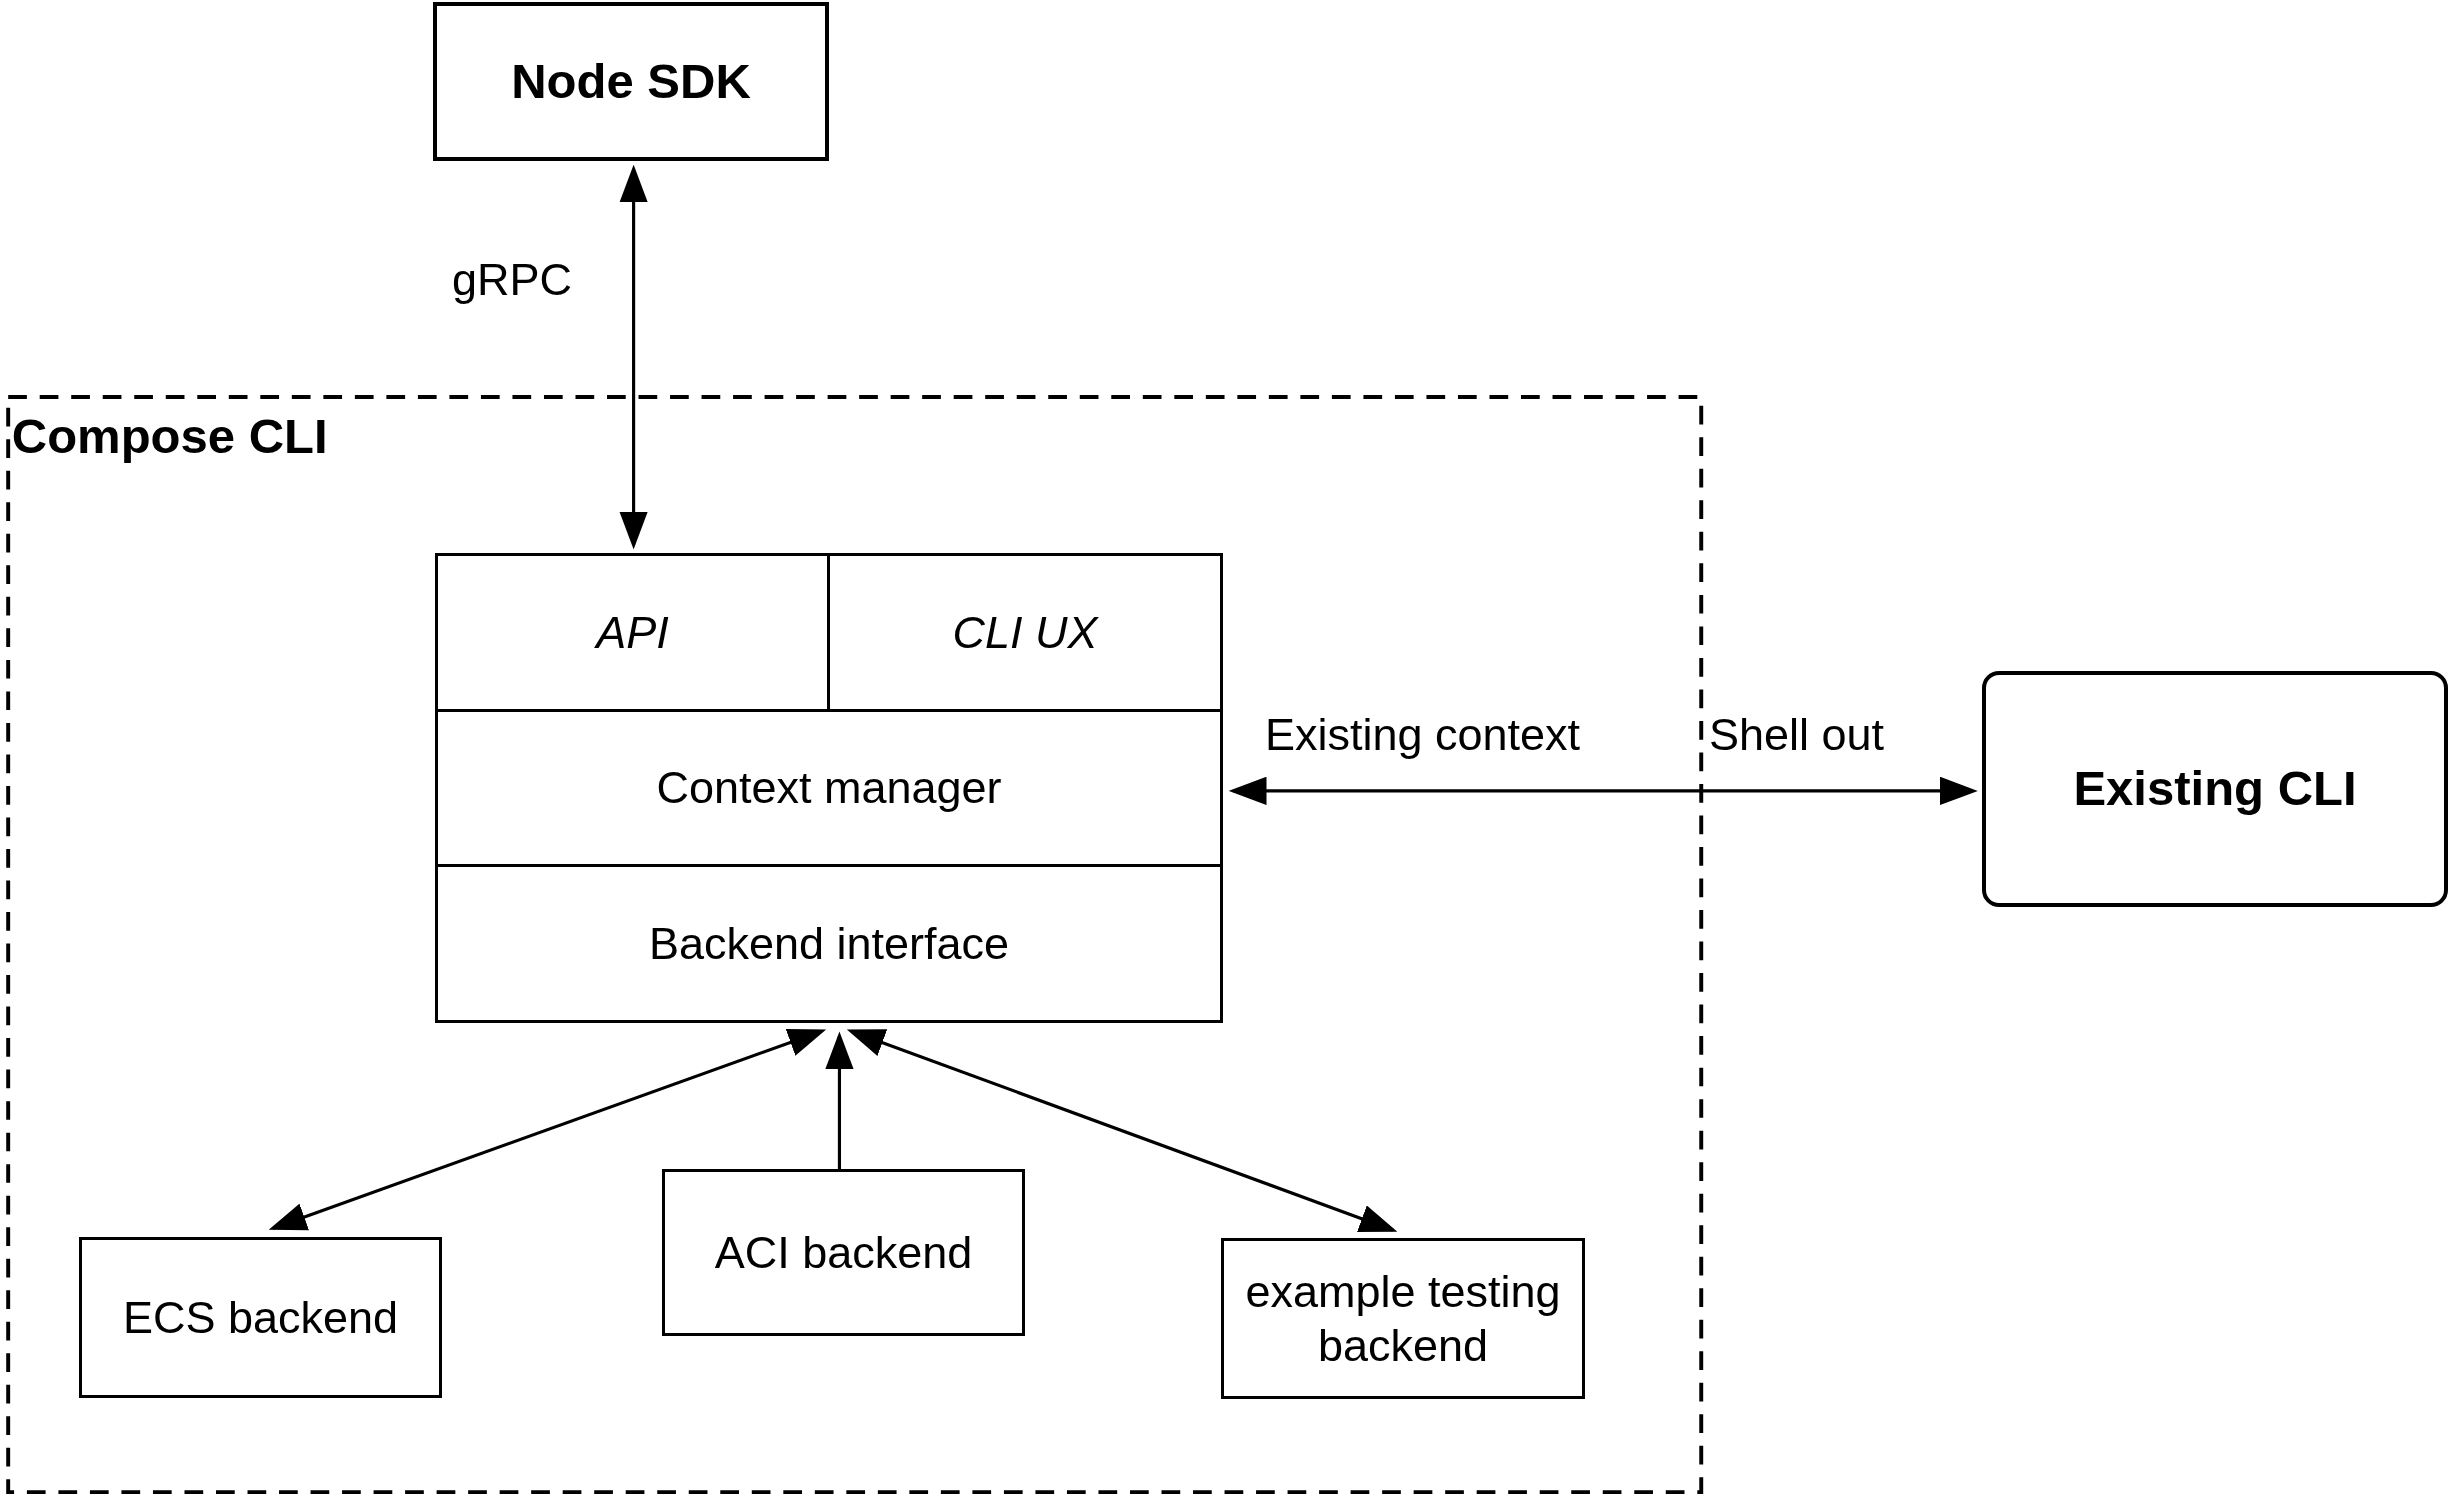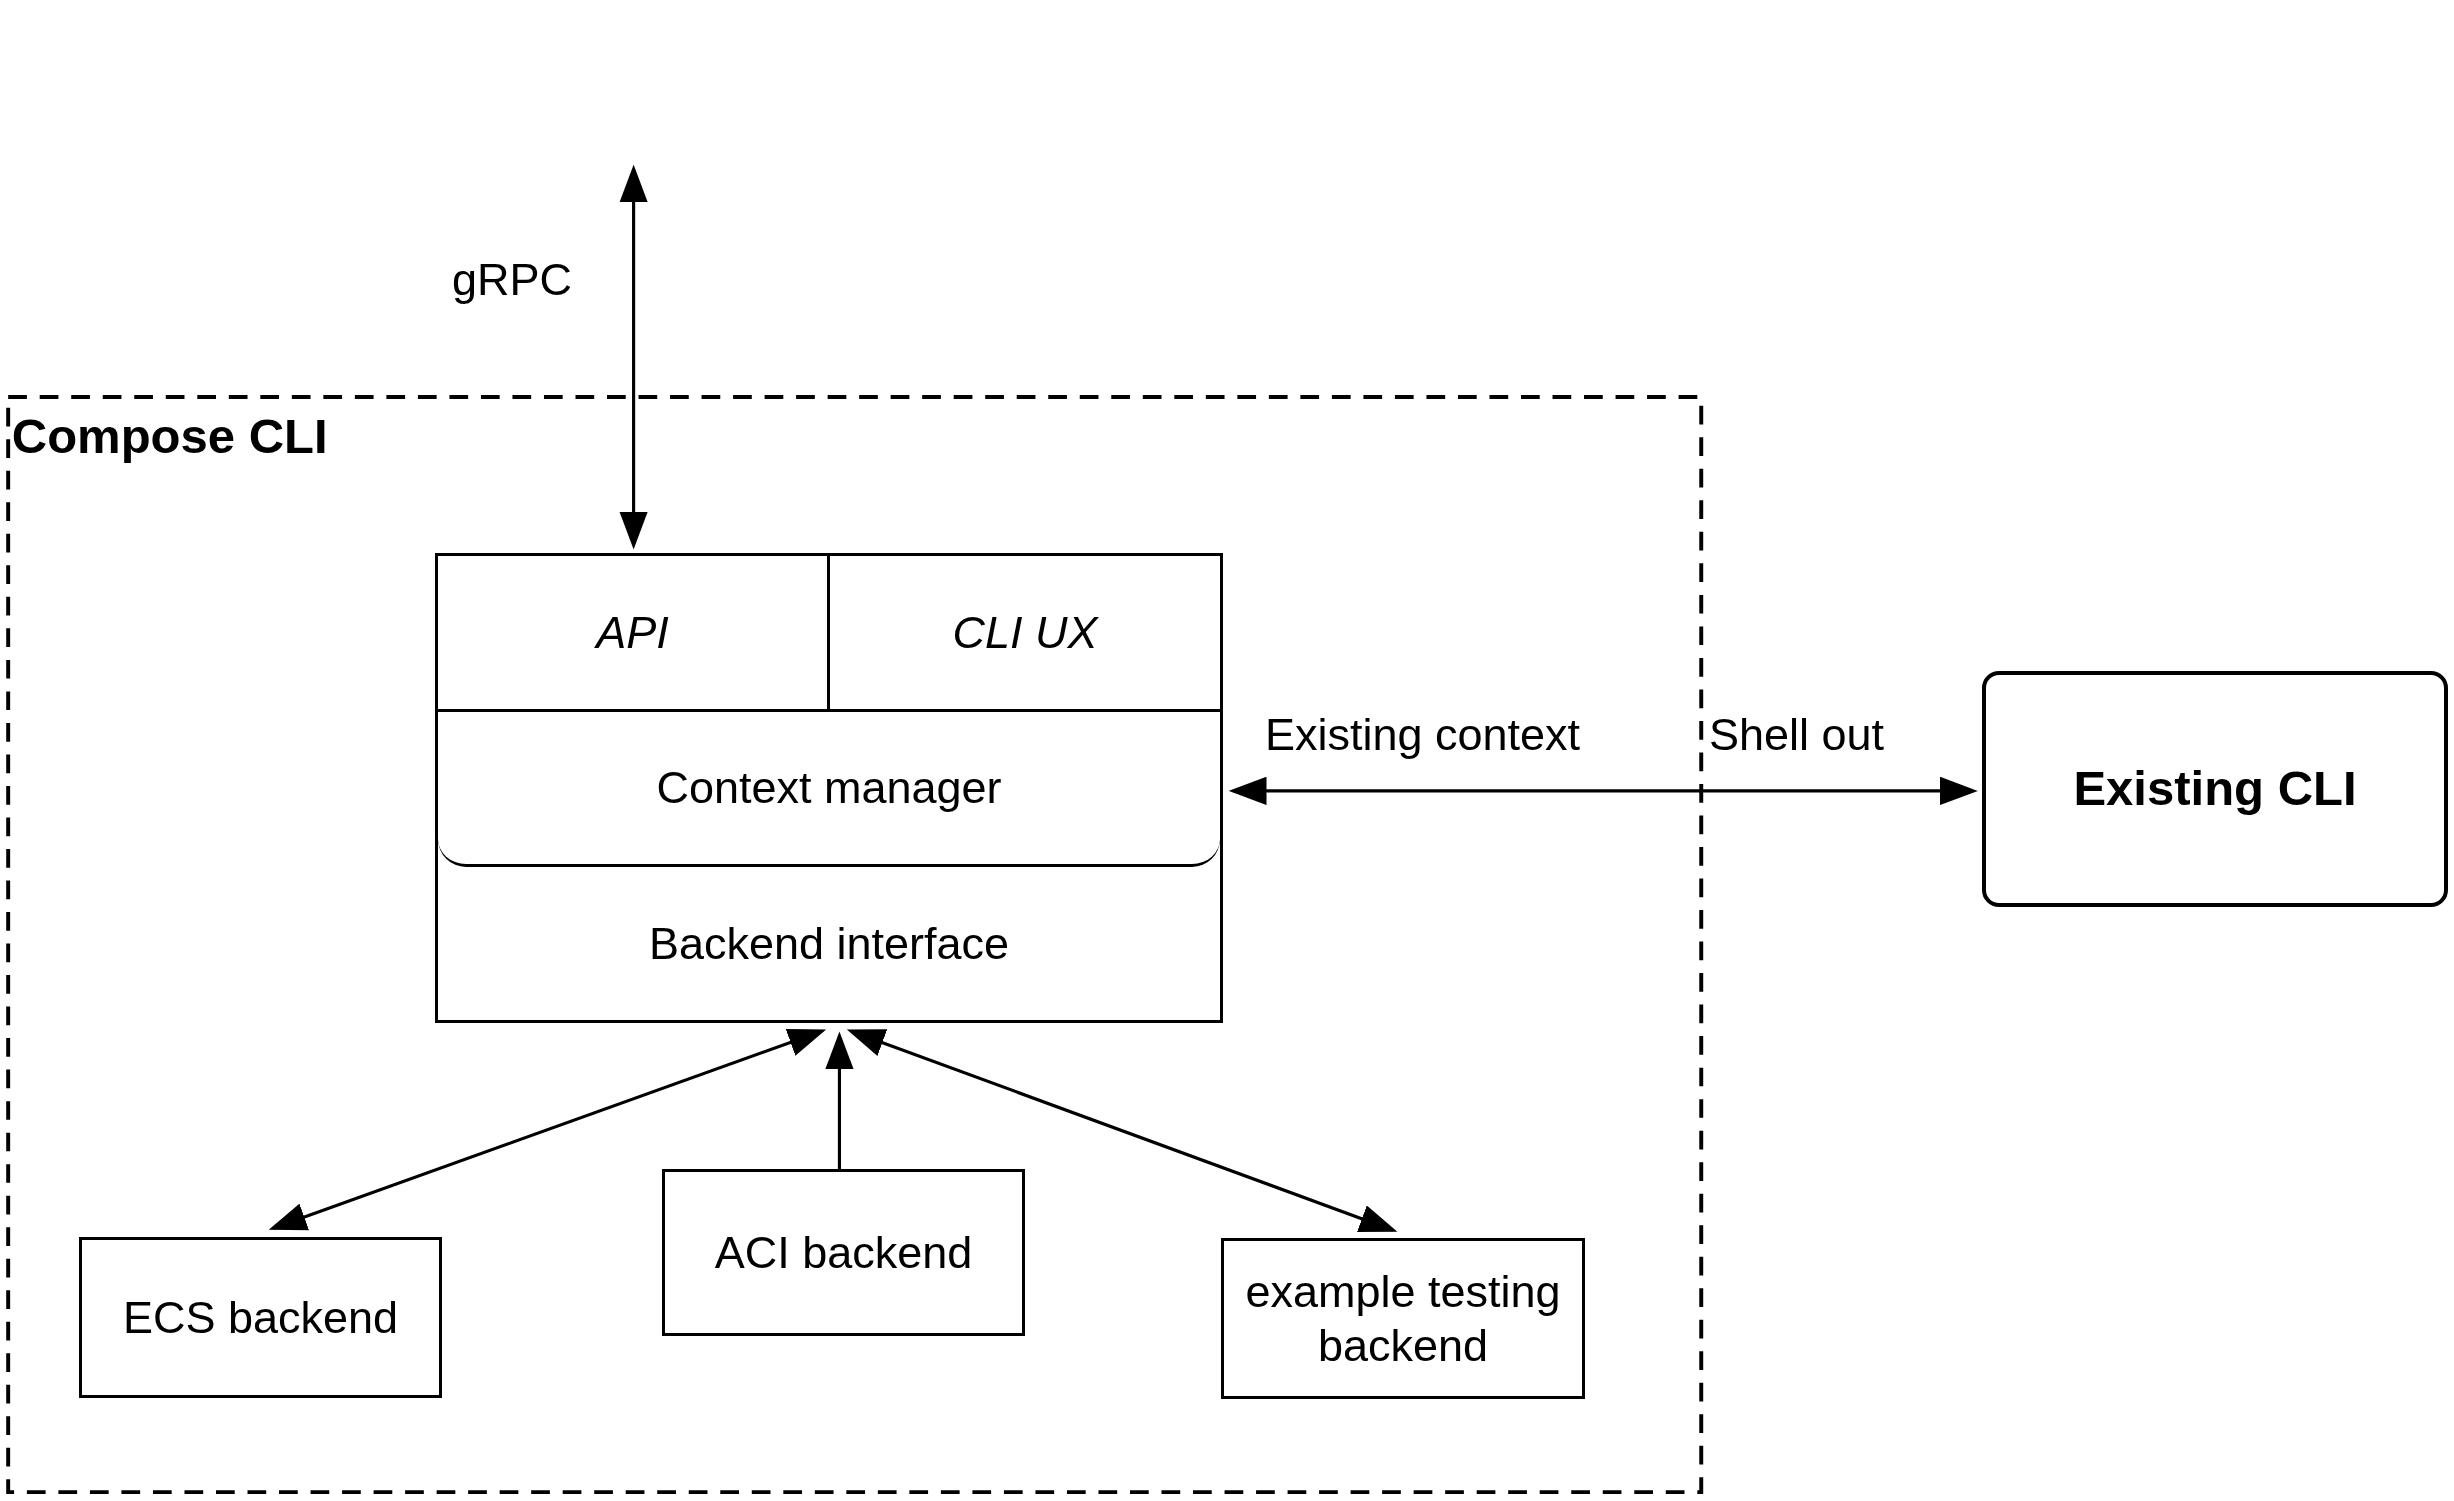--- a/index.html
+++ b/index.html
@@ -70,21 +70,20 @@
   .cell.api { width: 392px; box-sizing: border-box; border-right: 3.9px solid #000000; }
   .cell.cli-ux { flex: 1; }
   .compound .row-mid {
     height: 155px;
     box-sizing: border-box;
     border-bottom: 3.9px solid #000000;
     display: flex;
     align-items: center;
     justify-content: center;
     font-size: 45px;
-    border-radius: 28px;
   }
   .compound .row-bottom {
     flex: 1;
     display: flex;
     align-items: center;
     justify-content: center;
     font-size: 45px;
   }
   .edge-label {
     position: absolute;
@@ -123,20 +122,23 @@
 
     <line x1="834" y1="1047" x2="277" y2="1247" marker-start="url(#arrowhead)" marker-end="url(#arrowhead)"></line>
 
     <line x1="852" y1="1052" x2="852" y2="1248" marker-start="url(#arrowhead)" marker-end="url(#arrowhead)"></line>
 
     <line x1="864" y1="1047" x2="1414" y2="1249" marker-start="url(#arrowhead)" marker-end="url(#arrowhead)"></line>
   </svg>
 
   <div class="group-label">Compose CLI</div>
 
+  <div class="box title node-sdk">
+    <span>Node SDK</span>
+  </div>
 
   <div class="compound">
     <div class="row-top">
       <div class="cell api">
         <span>API</span>
       </div>
       <div class="cell cli-ux">
         <span>CLI UX</span>
       </div>
     </div>

